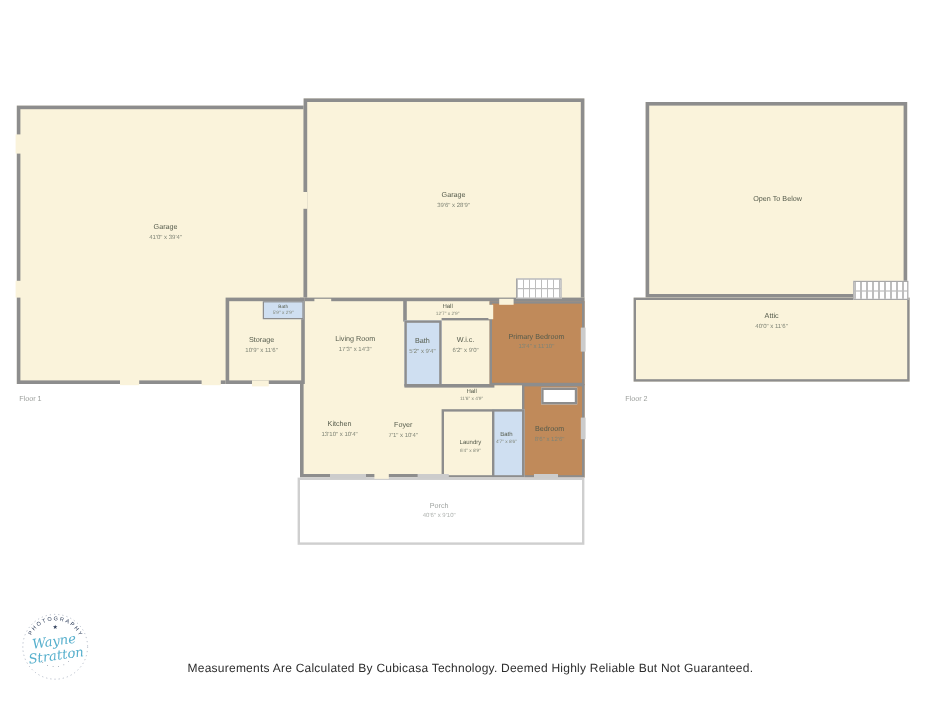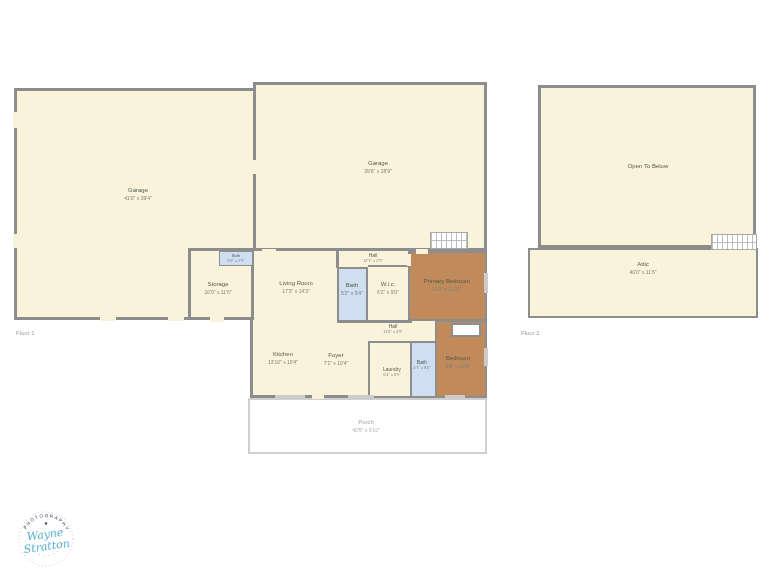--- a/index.html
+++ b/index.html
@@ -191,14 +191,15 @@
         <textPath href="#arcBot" startOffset="18%">· · · · · · · · ·</textPath>
       </text>
       <text x="31" y="16.5" font-size="5" fill="#31405C" text-anchor="middle">★</text>
       <g transform="rotate(-8 31 33)" font-family="'DejaVu Serif', serif" font-style="italic" fill="#57B0CD">
         <text x="31" y="30" font-size="11" text-anchor="middle">Wayne</text>
         <text x="31" y="42" font-size="11" text-anchor="middle">Stratton</text>
       </g>
     </svg>
   </div>
 
+  <div class="footer">Measurements Are Calculated By Cubicasa Technology. Deemed Highly Reliable But Not Guaranteed.</div>
 
 </div>
 
 </body></html>

